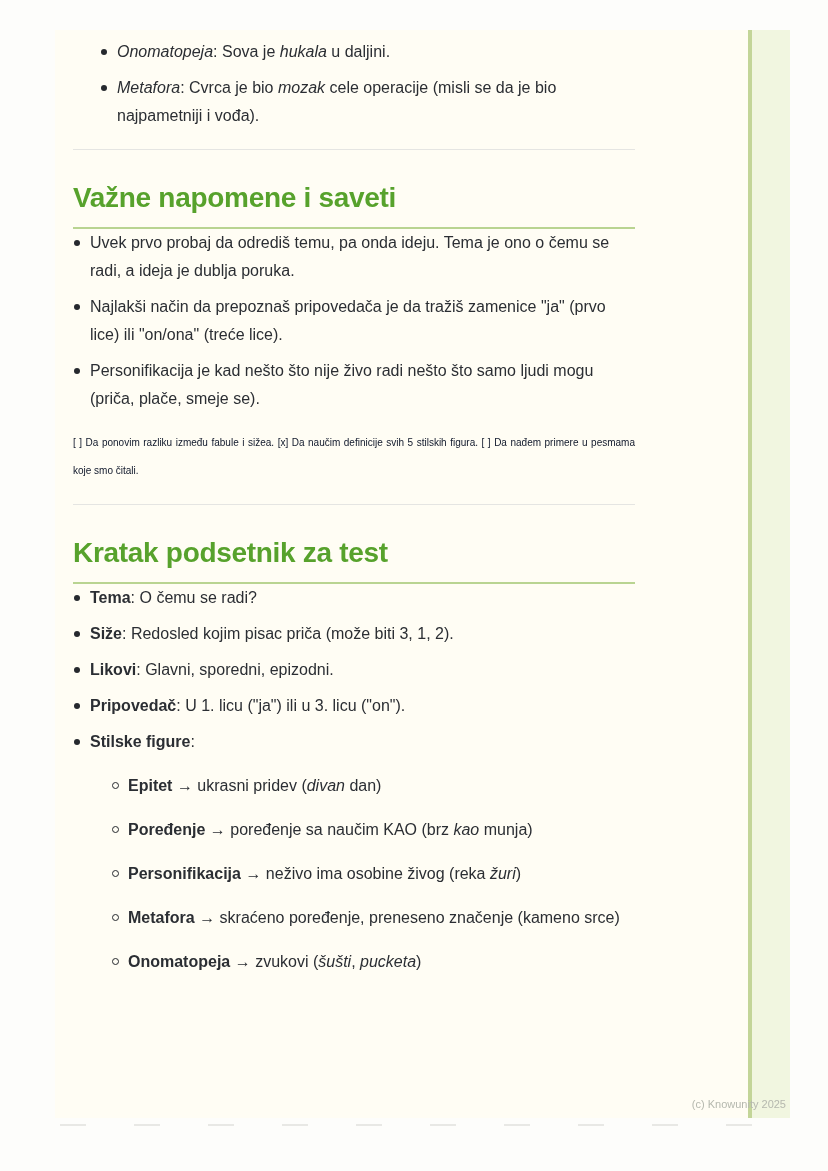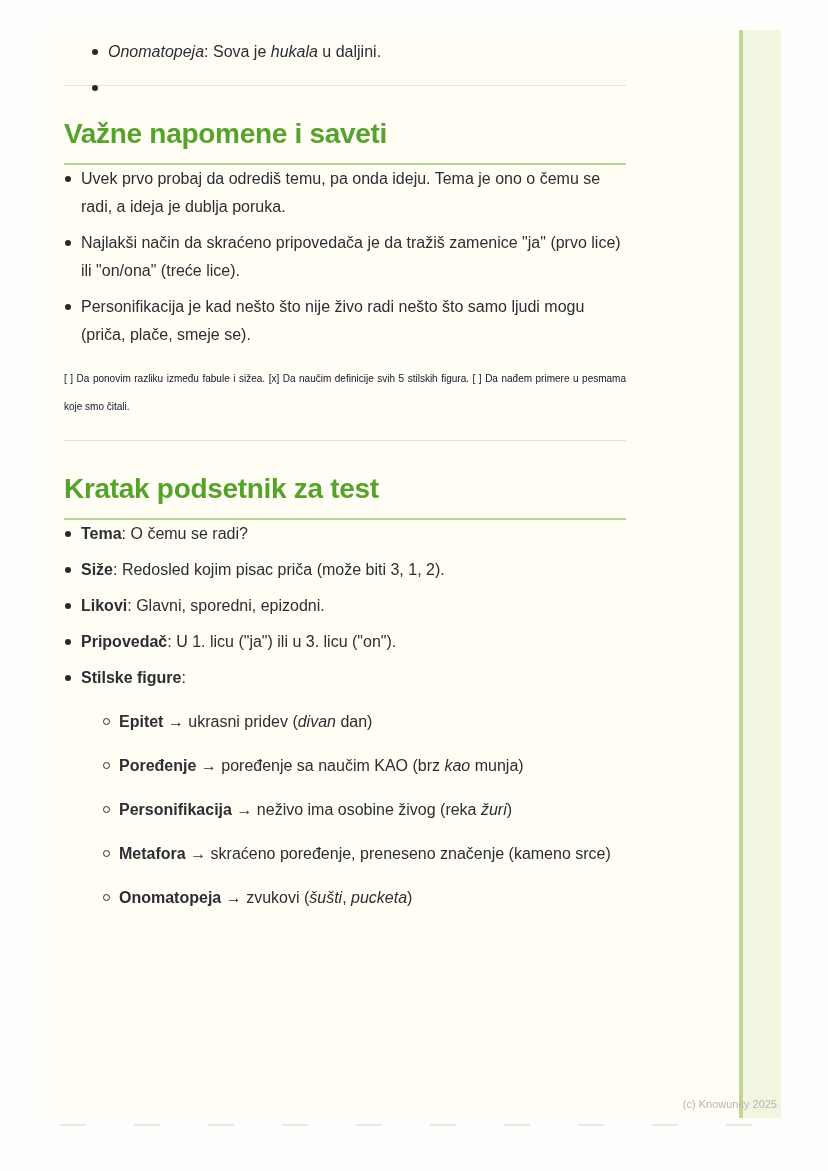--- a/index.html
+++ b/index.html
@@ -3,21 +3,21 @@
 <meta charset="utf-8">
 <style>
   html,body{margin:0;padding:0;}
   body{
     width:828px;height:1171px;overflow:hidden;position:relative;
     background:#fdfdfb;
     font-family:"Liberation Sans","DejaVu Sans",sans-serif;
     -webkit-font-smoothing:antialiased;
   }
   .page{
-    position:absolute;left:46px;top:30px;width:735px;height:1088px;
+    position:absolute;left:55px;top:30px;width:735px;height:1088px;
     background:#fffdf4;
   }
   .content{
     position:relative;z-index:2;
     padding:8px 0 0 18px;width:562px;
     color:#2b2e33;font-size:16px;line-height:28px;
   }
   
   ul.list{list-style:none;margin:0;padding:0;}
   ul.lvl1>li{position:relative;padding-left:17px;margin:0 0 8px 0;}
@@ -71,35 +71,36 @@
 
   <div class="content">
 
     <ul class="list lvl1 intro">
       <li>
         <span class="marker"></span>
         <span><span class="i">Onomatopeja</span><span>: Sova je </span><span class="i">hukala</span><span> u daljini.</span></span>
       </li>
       <li>
         <span class="marker"></span>
+        <span><span class="i">Metafora</span><span>: Cvrca je bio </span><span class="i">mozak</span><span> cele operacije (misli se da je bio najpametniji i vođa).</span></span>
       </li>
     </ul>
 
     <hr class="divider">
 
     <h2 class="sec">Važne napomene i saveti</h2>
 
     <ul class="list lvl1 after-h2">
       <li>
         <span class="marker"></span>
         <span><span>Uvek prvo probaj da odrediš temu, pa onda ideju. Tema je ono o čemu se radi, a ideja je dublja poruka.</span></span>
       </li>
       <li>
         <span class="marker"></span>
-        <span><span>Najlakši način da skraćeno pripovedača je da tražiš zamenice "ja" (prvo lice) ili "on/ona" (treće lice).</span></span>
+        <span><span>Najlakši način da prepoznaš pripovedača je da tražiš zamenice "ja" (prvo lice) ili "on/ona" (treće lice).</span></span>
       </li>
       <li>
         <span class="marker"></span>
         <span><span>Personifikacija je kad nešto što nije živo radi nešto što samo ljudi mogu (priča, plače, smeje se).</span></span>
       </li>
     </ul>
 
     <p class="todo">[ ] Da ponovim razliku između fabule i sižea. [x] Da naučim definicije svih 5 stilskih figura. [ ] Da nađem primere u pesmama koje smo čitali.</p>
 
     <hr class="divider">

